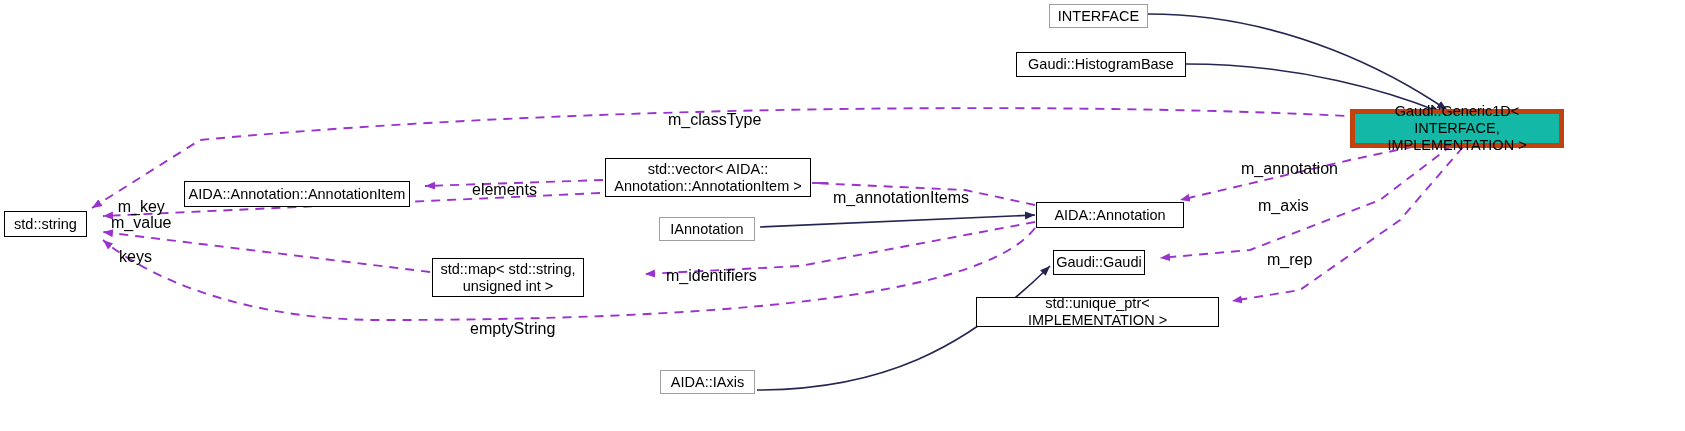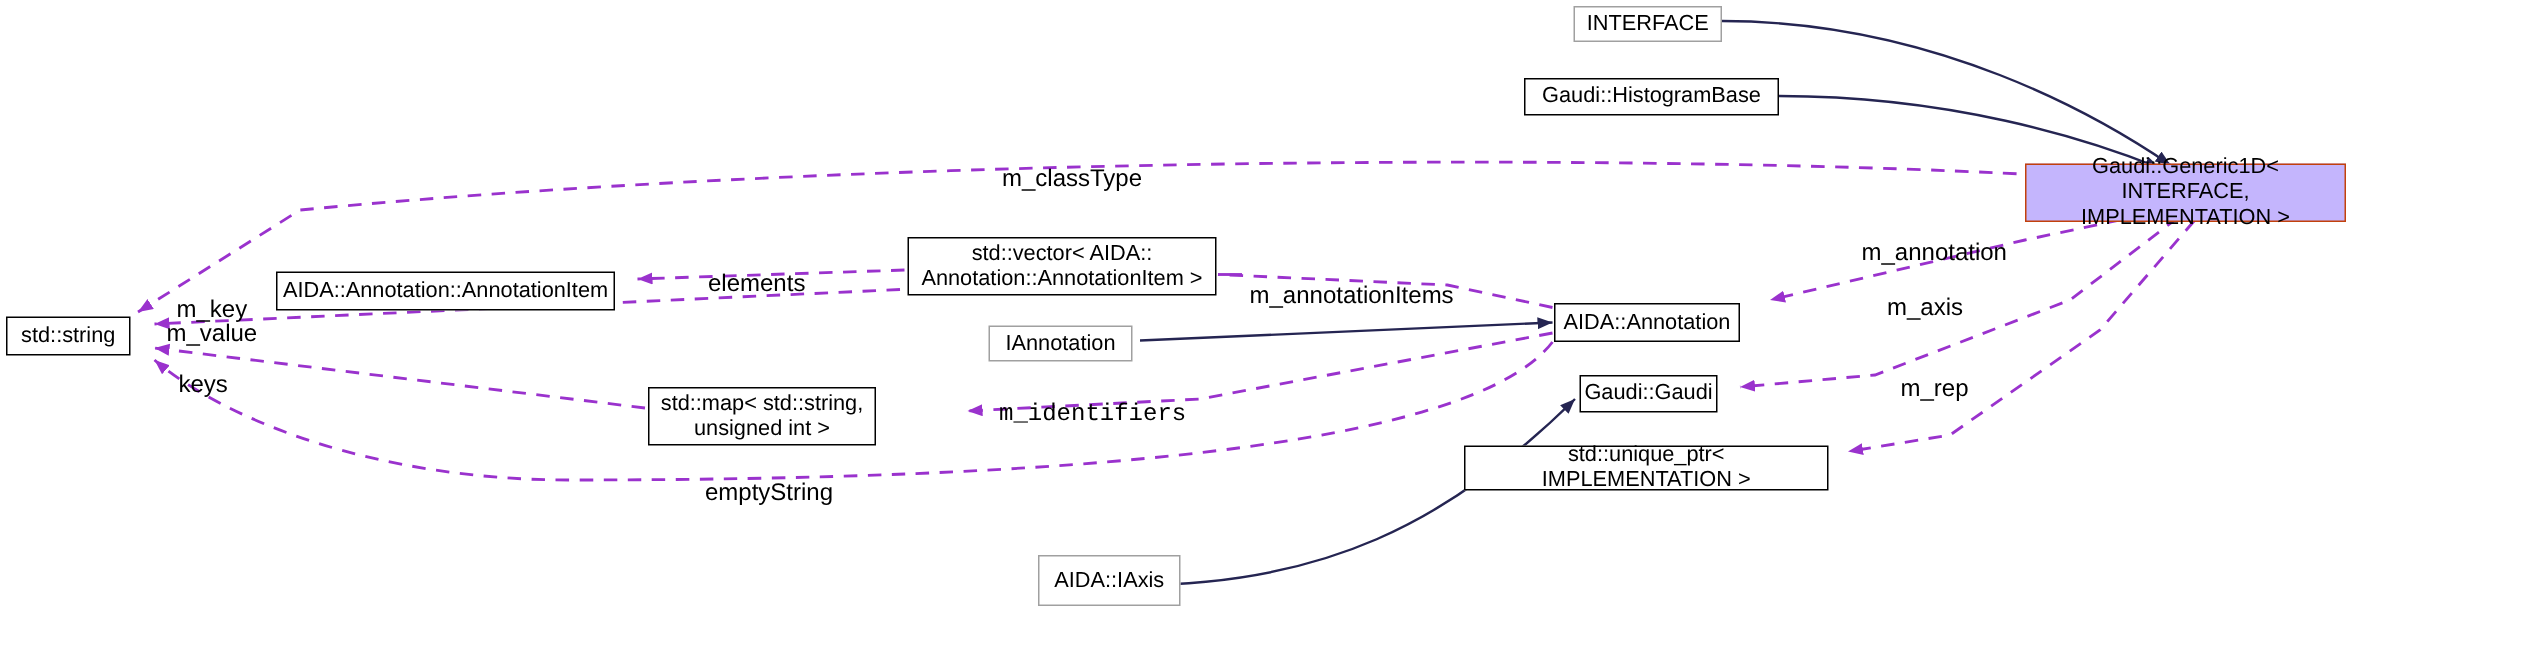--- a/index.html
+++ b/index.html
@@ -38,22 +38,22 @@
     line-height: 17px;
     white-space: pre-line;
     z-index: 5;
   }
   
   .node.plain {
     border: 1px solid #a0a0a0;
   }
   
   .node.focus {
-    background: #c4b5fd;
-    border: 1px solid #c2410c;
+    background: #14b8a6;
+    border: 5px solid #c2410c;
     align-items: center;
   }
   .node-label {
     display: block;
     padding: 0 7px;
   }
   .edge-label {
     position: absolute;
     font-size: 16px;
     line-height: 16px;
@@ -159,38 +159,38 @@
   </div>
 
   <div class="node" style="left:184px; top:181px; width:226px; height:26px;">
     <span class="node-label">AIDA::Annotation::AnnotationItem</span>
   </div>
 
   <div class="node plain" style="left:659px; top:217px; width:96px; height:24px;">
     <span class="node-label">IAnnotation</span>
   </div>
 
-  <div class="node" style="left:1036px; top:202px; width:124px; height:26px;">
+  <div class="node" style="left:1036px; top:202px; width:148px; height:26px;">
     <span class="node-label">AIDA::Annotation</span>
   </div>
 
   <div class="node" style="left:432px; top:258px; width:152px; height:39px;">
     <span class="node-label">std::map&lt; std::string,
 unsigned int &gt;</span>
   </div>
 
   <div class="node" style="left:1053px; top:250px; width:92px; height:25px;">
     <span class="node-label">Gaudi::Gaudi</span>
   </div>
 
   <div class="node" style="left:976px; top:297px; width:243px; height:30px;">
     <span class="node-label">std::unique_ptr&lt; IMPLEMENTATION &gt;</span>
   </div>
 
-  <div class="node plain" style="left:660px; top:370px; width:95px; height:34px;margin-left:32px;">
+  <div class="node plain" style="left:660px; top:370px; width:95px; height:24px;">
     <span class="node-label">AIDA::IAxis</span>
   </div>
 
   <div class="edge-label" style="left:668px; top:96px;">
     <span>m_classType</span>
   </div>
 
   <div class="edge-label" style="left:111px; top:183px;">
     <span>m_key
 m_value</span>
@@ -201,21 +201,21 @@
   </div>
 
   <div class="edge-label" style="left:472px; top:166px;">
     <span>elements</span>
   </div>
 
   <div class="edge-label" style="left:833px; top:174px;">
     <span>m_annotationItems</span>
   </div>
 
-  <div class="edge-label" style="left:666px; top:252px;font-family:Liberation Mono, monospace;">
+  <div class="edge-label" style="left:666px; top:252px;">
     <span>m_identifiers</span>
   </div>
 
   <div class="edge-label" style="left:470px; top:305px;">
     <span>emptyString</span>
   </div>
 
   <div class="edge-label" style="left:1241px; top:145px;">
     <span>m_annotation</span>
   </div>

